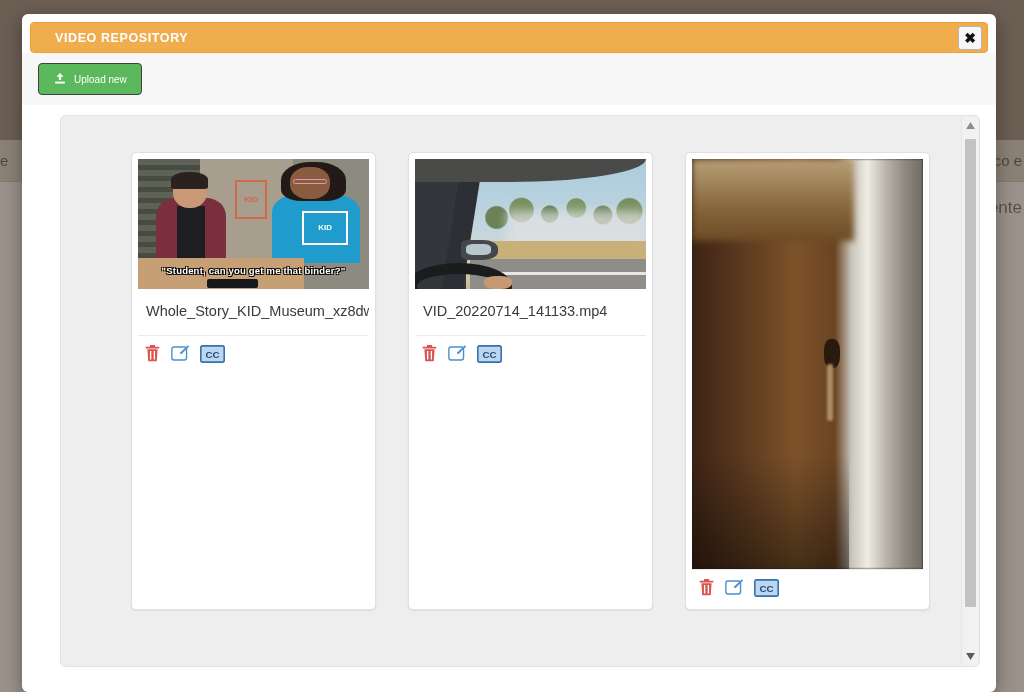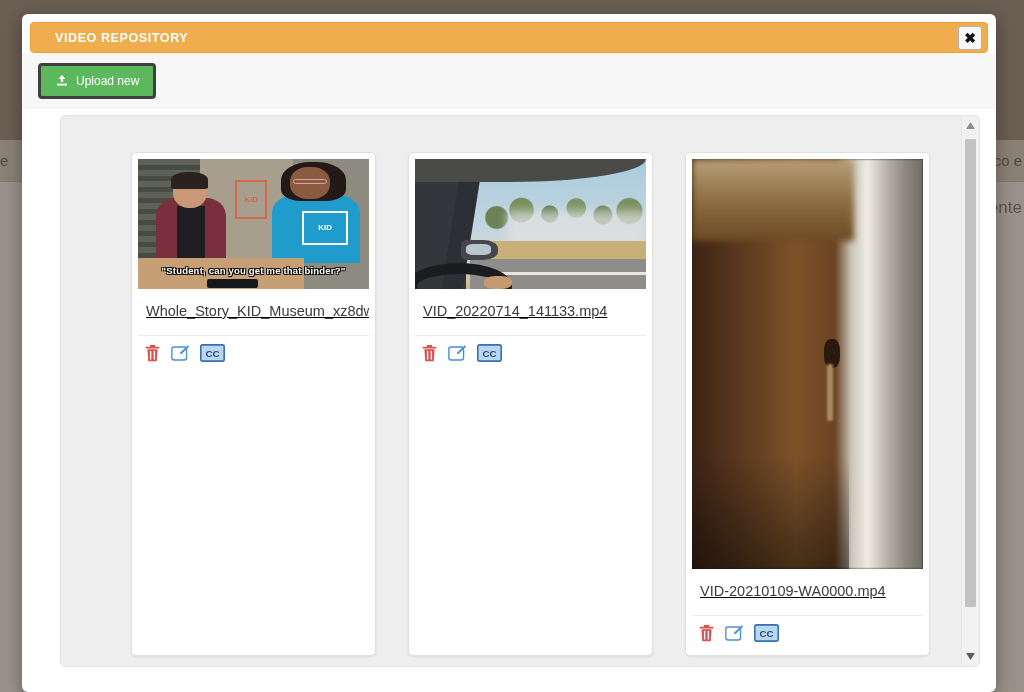--- a/index.html
+++ b/index.html
@@ -104,24 +104,24 @@
 
   .modal-toolbar {
     padding: 10px 0 10px 16px;
     background: #f7f7f7;
   }
   .upload-btn {
     display: inline-flex;
     align-items: center;
     gap: 7px;
     background: #5cb85c;
-    border: 3px solid #404040;
+    border: 1px solid #404040;
     border-radius: 4px;
     color: #ffffff;
-    font-size: 12px;
+    font-size: 10px;
     padding: 8px 14px;
     cursor: pointer;
     font-family: "Liberation Sans", sans-serif;
     justify-content: space-between;
   }
   .upload-icon { display: inline-block; width: 14px; height: 14px; }
 
   
   .content-wrap {
     position: absolute;
@@ -133,21 +133,20 @@
   }
   .cards-area {
     position: absolute;
     left: 0; top: 0;
     width: 900px; height: 100%;
     padding: 36px 0 12px 70px;
     display: flex;
     flex-wrap: wrap;
     align-content: flex-start;
     gap: 32px;
-    text-decoration: underline;
   }
 
   .card {
     width: 245px;
     background: #ffffff;
     border: 1px solid #e0e0e0;
     border-radius: 5px;
     box-shadow: 0 1px 2px rgba(0,0,0,0.07);
     padding: 6px;
     display: flex;
@@ -176,21 +175,21 @@
     padding: 14px 8px 16px 8px;
     font-size: 14.5px;
     color: #3a3a3a;
     white-space: nowrap;
     overflow: hidden;
   }
   .card-actions {
     border-top: 1px solid #ececec;
     padding: 8px 6px 6px 6px;
     display: flex;
-    align-items: flex-start;
+    align-items: center;
     gap: 10px;
   }
   .act { cursor: pointer; display: inline-flex; line-height: 0; }
 
   
   .art { position: absolute; inset: 0; }
 
   
   .a1-bg { position:absolute; inset:0; background:#8d8a80; }
   .a1-lockers { position:absolute; left:0; top:0; width:27%; height:78%;
@@ -428,21 +427,20 @@
         <div class="thumb portrait">
           <div class="art">
             <div class="a3"></div>
               <div class="a3-top"></div>
             <div class="a3-knob"></div>
               <div class="a3-key"></div>
               <div class="a3-shadow"></div>
           </div>
           <div class="caption-overlay"></div>
         </div>
-        <div class="card-title">VID-20210109-WA0000.mp4</div>
         <div class="card-actions">
           <span class="act">
             <svg width="17" height="19" viewBox="0 0 20 22" aria-hidden="true">
               <path fill="#d9534f" d="M7 1h6v2h5v2H2V3h5V1z"></path>
               <path fill="#d9534f" d="M4 6h12l-1 14H5L4 6zm3 2v10h1.6V8H7zm4.4 0v10H13V8h-1.6z"></path>
             </svg>
           </span>
           <span class="act">
             <svg width="19" height="19" viewBox="0 0 22 22" aria-hidden="true">
               <rect x="1" y="3.5" width="17" height="15" rx="2.5" fill="#ffffff" stroke="#4a8fd0" stroke-width="1.6"></rect>

